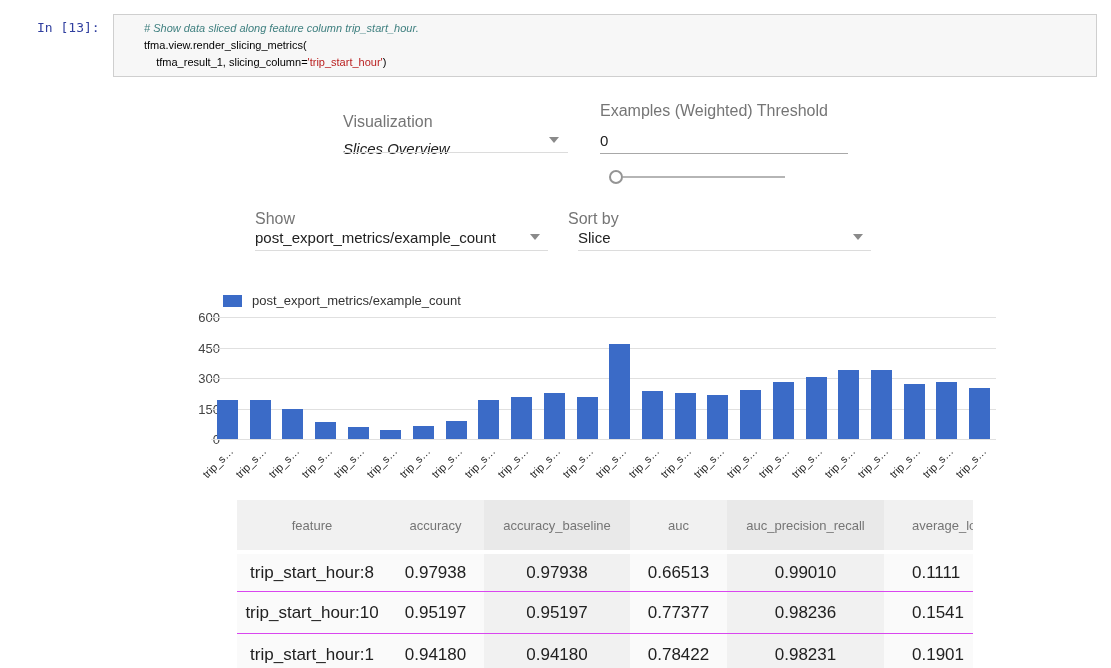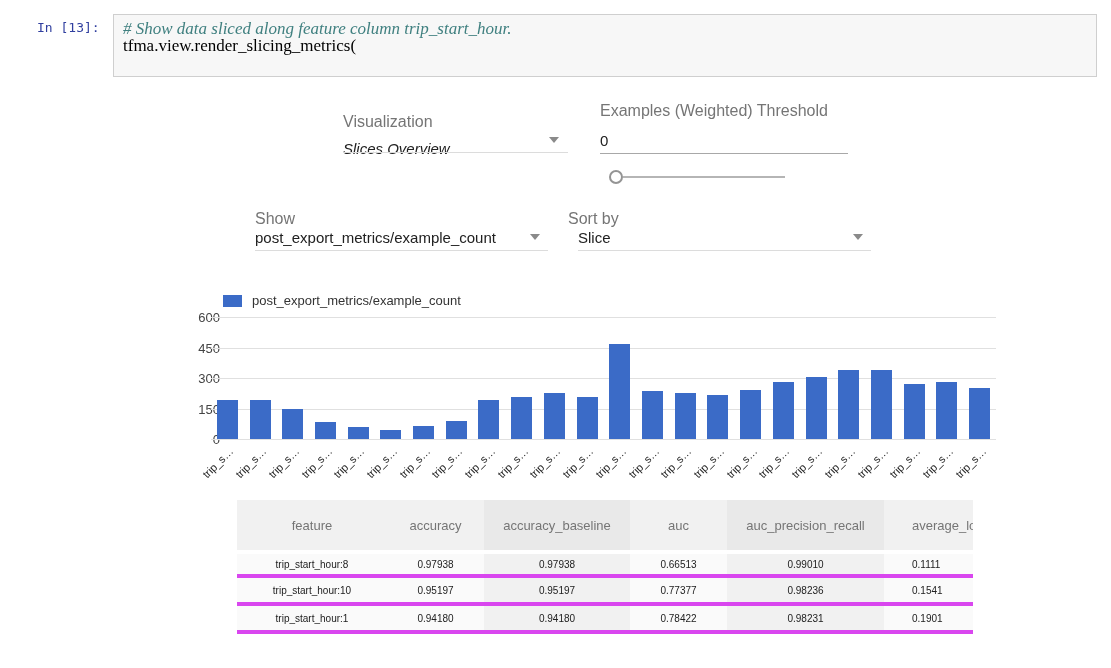--- a/index.html
+++ b/index.html
@@ -2,21 +2,21 @@
 <html><head>
 <meta charset="utf-8">
 <style>
   * { margin:0; padding:0; box-sizing:border-box; }
   html,body { background:#fff; font-family:"Liberation Sans",sans-serif; }
   .page { position:relative; width:1111px; height:668px; overflow:hidden; background:#fff; }
 
   
   .prompt { position:absolute; left:37px; top:20px; font-family:"DejaVu Sans Mono",monospace; font-size:13px; color:#303F9F; }
   .code-box { position:absolute; left:113px; top:14px; width:984px; height:63px; background:#f7f7f7; border:1px solid #cfcfcf; padding:5px 9px; }
-  .code-line { font-family:Liberation Serif, serif; font-size:17px; line-height:17px; color:#000; white-space:pre; }
+  .code-line { font-family:Liberation Sans, sans-serif; font-size:11px; line-height:17px; color:#000; white-space:pre;margin-left:21px; }
   .tok-comment { color:#408080; font-style:italic; }
   .tok-string { color:#BA2121; }
 
   
   .ctl-label { position:absolute; font-size:16px; color:#757575; }
   .ctl-value { position:absolute; font-size:15px; color:#212121; white-space:nowrap; }
   .ctl-line  { position:absolute; height:1px; background:#dcdcdc; }
   .ctl-line.dark { background:#a8a8a8; }
   .dd-arrow { position:absolute; width:0; height:0; border-left:5px solid transparent; border-right:5px solid transparent; border-top:6px solid #8a8a8a; }
   .slider-track { position:absolute; left:623px; top:176px; width:162px; height:2px; background:#b5b5b5; }
@@ -32,35 +32,36 @@
   .bars { position:absolute; left:0; right:0; top:0; bottom:0; display:flex; align-items:flex-end; }
   .bar-slot { flex:1; position:relative; display:flex; justify-content:center; align-items:flex-end; height:100%; }
   .bar { width:21px; }
   .x-label { position:absolute; top:calc(100% + 6px); right:50%; transform:rotate(-45deg); transform-origin:top right; font-size:11px; color:#222; white-space:nowrap; }
 
   
   .table-wrap { position:absolute; left:237px; top:500px; width:736px; overflow:hidden; }
   .table-wrap table { border-collapse:separate; border-spacing:0; table-layout:fixed; width:797px; }
   .table-wrap th { height:50px; font-weight:normal; font-size:13px; color:#757575; background:#f1f1f1; text-align:center; overflow:hidden; }
   .table-wrap th.shade { background:#e9e9e9; }
-  .table-wrap td { height:28px; font-size:10px; color:#212121; background:#fafafa; border-bottom:4px solid #d946ef; text-align:center; overflow:hidden; white-space:nowrap; }
+  .table-wrap td { height:42px; font-size:17px; color:#212121; background:#fafafa; border-bottom:1px solid #d946ef; text-align:center; overflow:hidden; white-space:nowrap; }
   .table-wrap td.shade { background:#f1f1f1; }
   .table-wrap tbody tr:first-child td { border-top:4px solid #fff; }
   .table-wrap th.last, .table-wrap td.last { text-align:left; padding-left:28px; }
   .w0{width:150px}.w1{width:97px}.w2{width:146px}.w3{width:97px}.w4{width:157px}.w5{width:150px}
 </style>
 </head>
 <body>
 
 <div class="page">
 
   <div class="prompt">In [13]:</div>
   <div class="code-box">
     <div class="code-line tok-comment"># Show data sliced along feature column trip_start_hour.</div>
     <div class="code-line">tfma.view.render_slicing_metrics(</div>
+    <div class="code-line"><span>    tfma_result_1, slicing_column=</span><span class="tok-string">'trip_start_hour'</span><span>)</span></div>
   </div>
 
   <div class="ctl-label" style="left:343px;top:113px;">Visualization</div>
   <div>
     <div class="ctl-value" style="left:343px;top:140px;font-style:italic;">Slices Overview</div>
     <div class="dd-arrow" style="left:549px;top:137px;"></div>
     <div class="ctl-line" style="left:343px;top:152px;width:225px;"></div>
   </div>
 
   <div class="ctl-label" style="left:600px;top:102px;">Examples (Weighted) Threshold</div>

